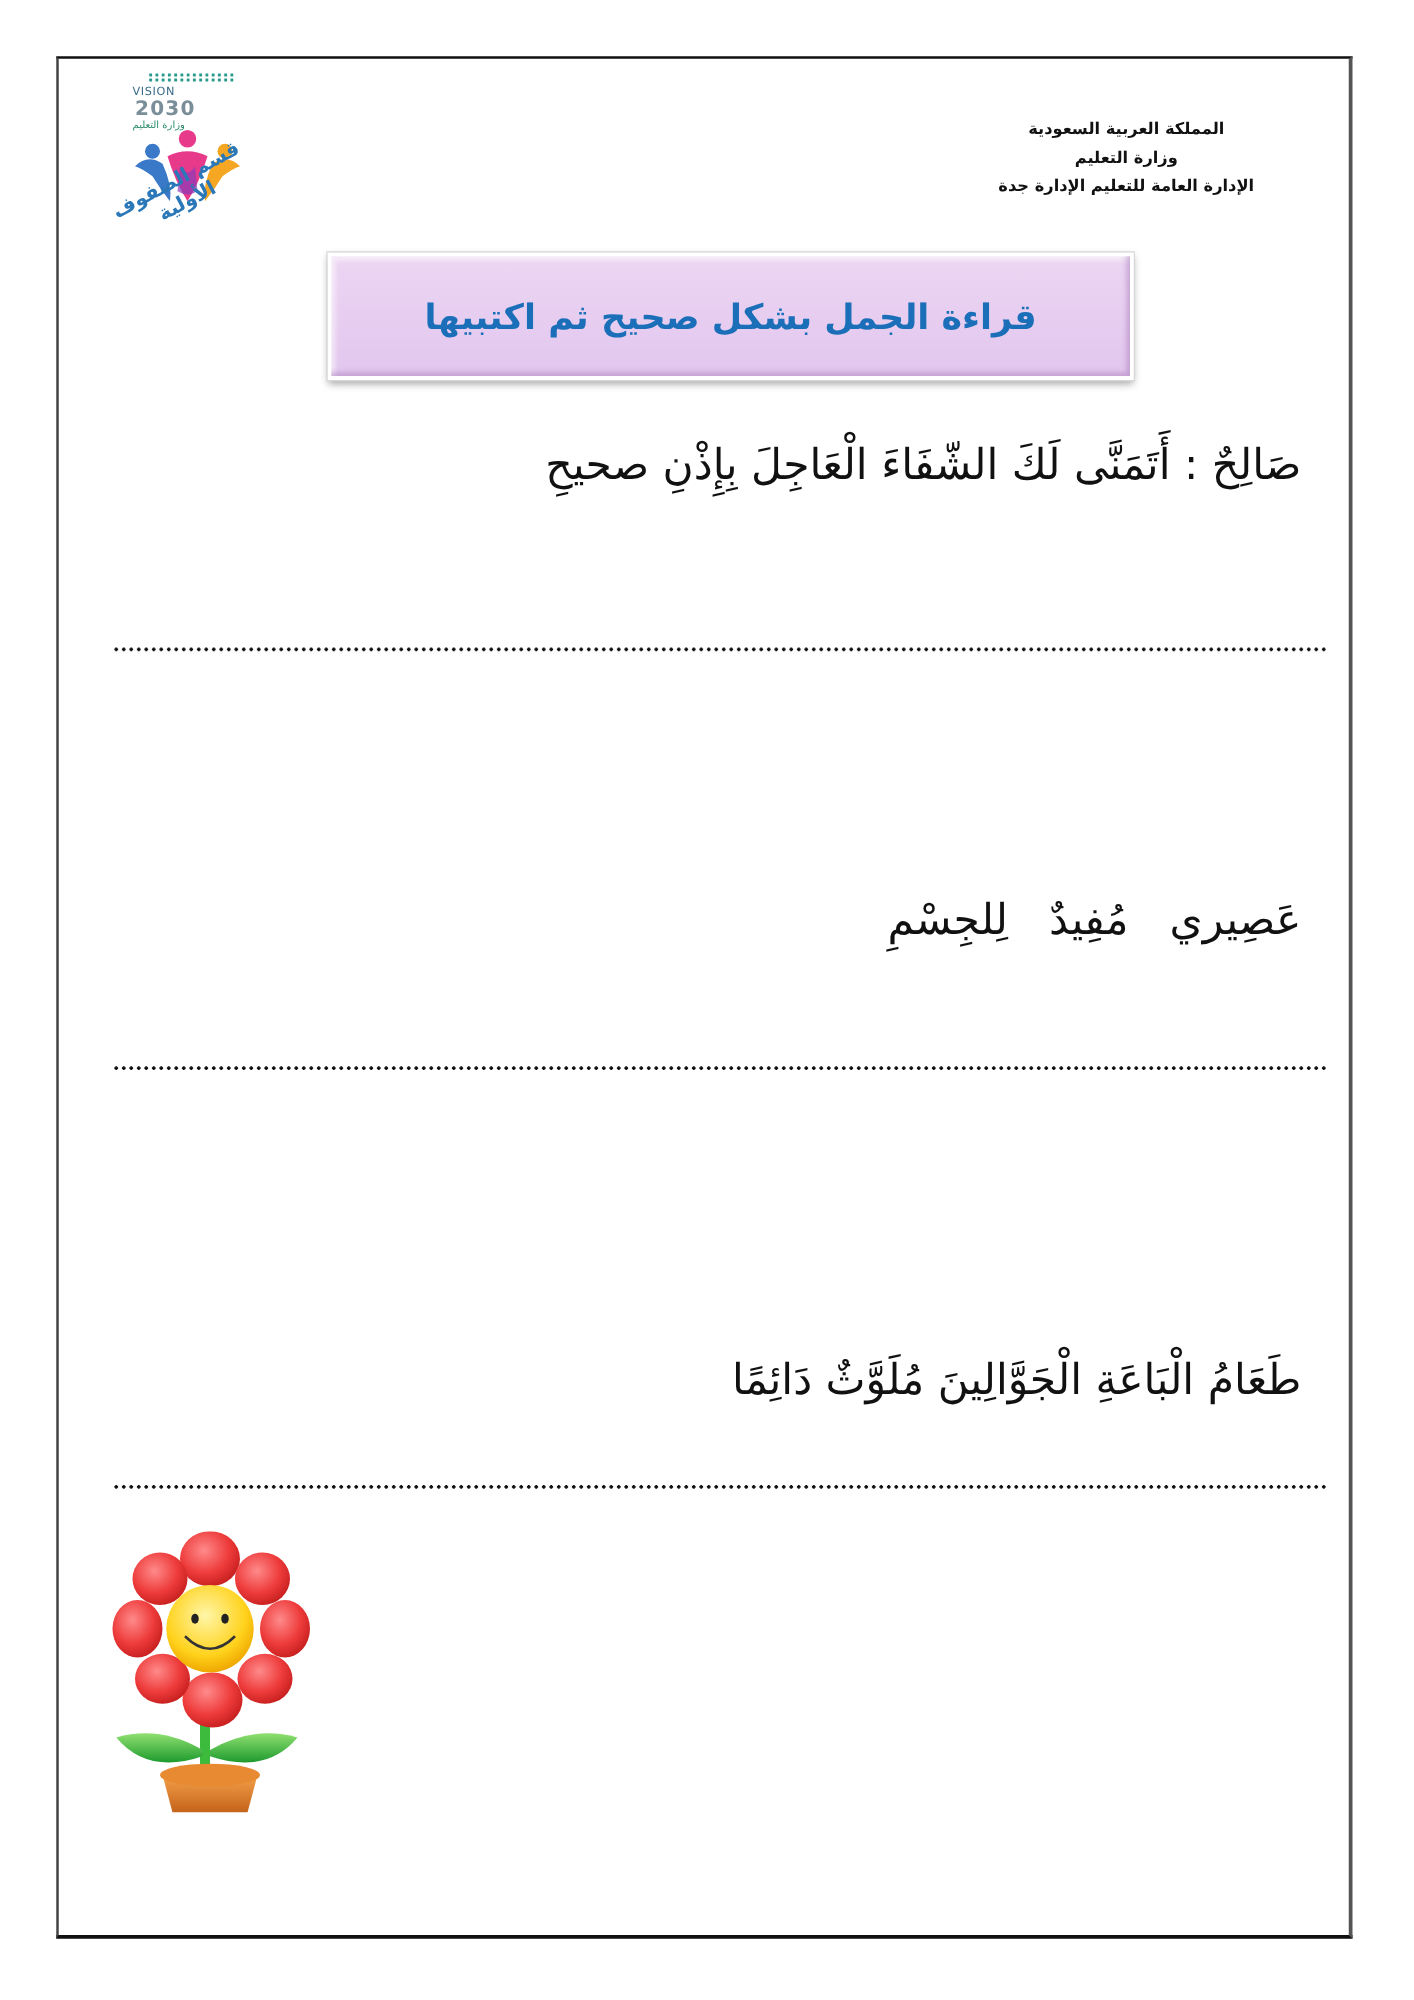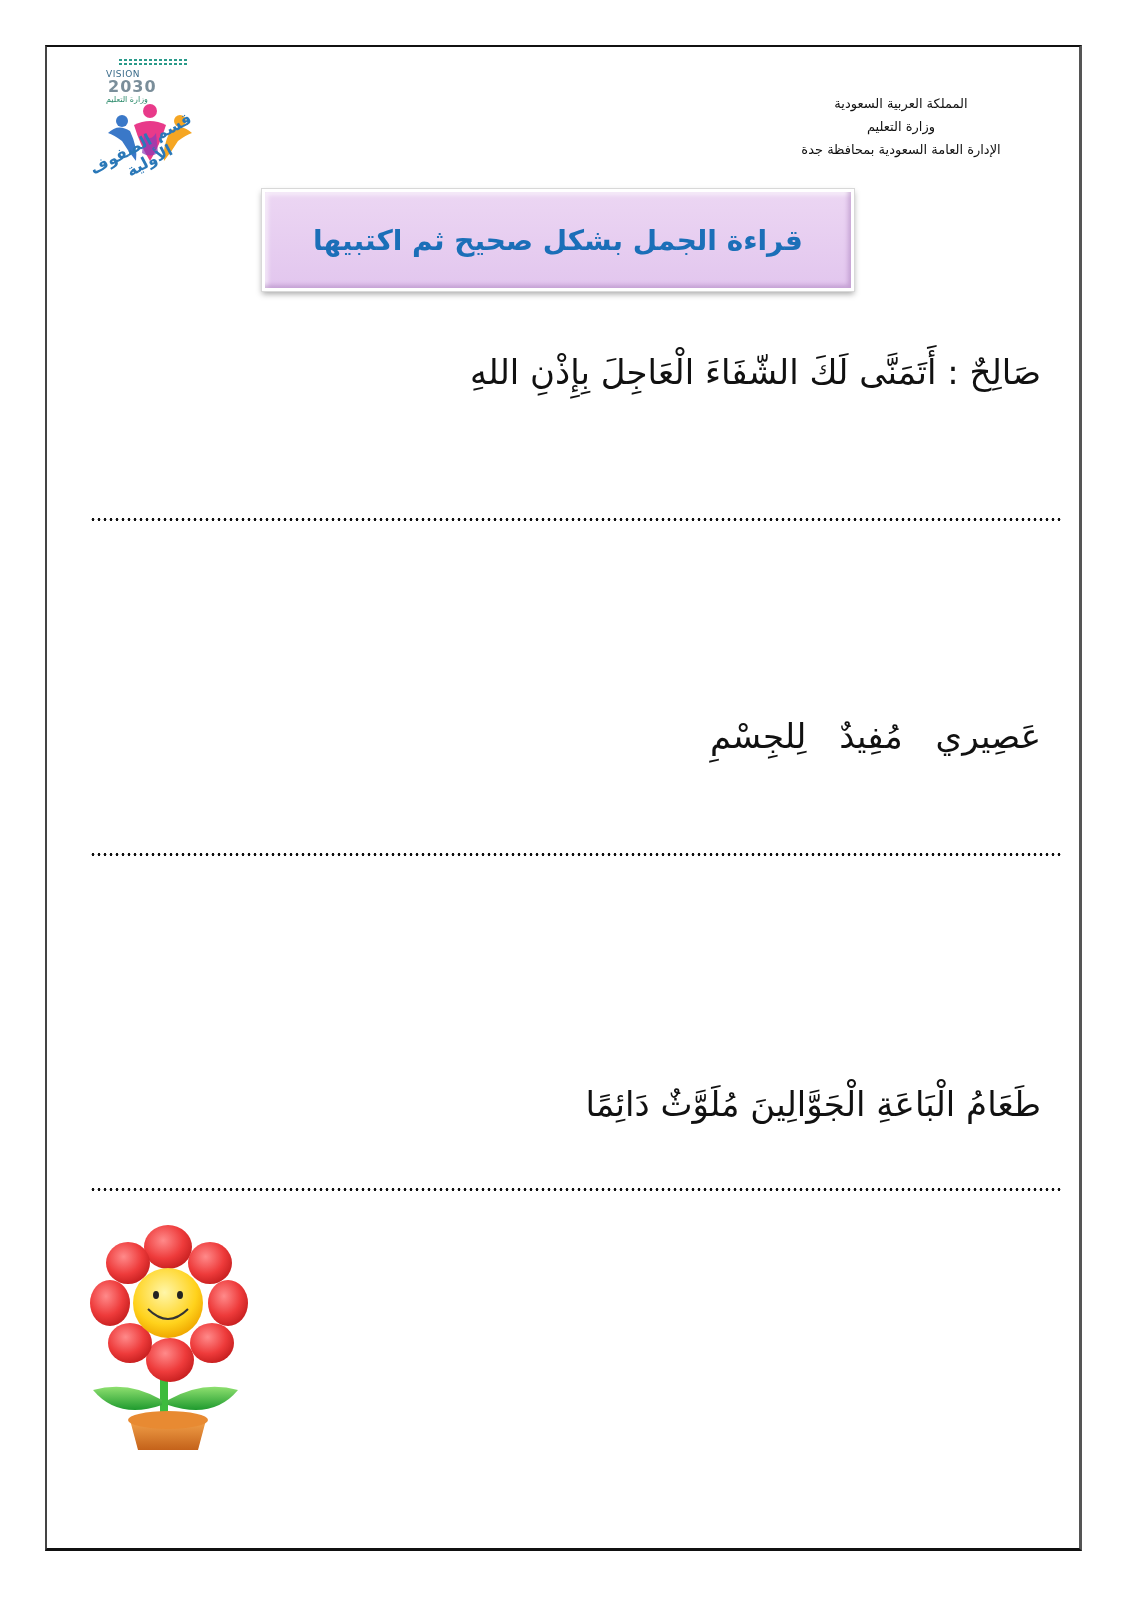--- a/index.html
+++ b/index.html
@@ -6,33 +6,33 @@
   body { width: 1131px; height: 1600px; position: relative; overflow: hidden; font-family: "DejaVu Sans", sans-serif; }
   .page-border {
     position: absolute; left: 45px; top: 45px; width: 1037px; height: 1506px;
     border-top: 2px solid #111; border-bottom: 3px solid #111;
     border-left: 2px solid #444; border-right: 3px solid #555;
     box-sizing: border-box;
   }
   .header-info {
     position: absolute; right: 110px; top: 92px; width: 240px;
     text-align: center; direction: rtl;
-    font-family: "DejaVu Sans", sans-serif; font-weight: normal; font-size: 13px; line-height: 23px; color: #111;
+    font-family: "DejaVu Sans", sans-serif; font-weight: bold; font-size: 13px; line-height: 23px; color: #111;
   }
   .header-info div { white-space: nowrap; }
   .logo-area { position: absolute; left: 78px; top: 55px; width: 140px; height: 145px; }
   .vision-text { position: absolute; left: 28px; top: 14px; font-size: 9px; color: #3a6b8a; letter-spacing: 0.5px; }
   .vision-num { position: absolute; left: 30px; top: 22px; font-size: 16px; font-weight: bold; color: #7a8e9a; letter-spacing: 1px; }
   .ministry-small { position: absolute; left: 28px; top: 40px; font-size: 8px; color: #2a8a6a; direction: rtl; }
   .vision-dots { position: absolute; left: 40px; top: 3px; width: 70px; height: 8px;
     background-image: radial-gradient(circle, #2a9a8a 1.2px, transparent 1.5px);
     background-size: 5px 4px; }
   .dept-caption { position: absolute; left: 2px; top: 78px; width: 130px; font-size: 16px; color: #2a78b8; direction: rtl; text-align: center; transform: rotate(-28deg); transform-origin: center; font-weight: bold; }
   .title-box {
-    position: absolute; left: 262px; top: 189px; width: 592px; height: 102px;
+    position: absolute; left: 262px; top: 202px; width: 645px; height: 102px;
     background: linear-gradient(#ecd6f3, #e2c6ee);
     border: 3px solid #ffffff; outline: 1px solid #d8d8d8;
     box-shadow: 0 3px 6px rgba(0,0,0,0.35), inset -3px -3px 4px rgba(140,90,160,0.35), inset 3px 3px 4px rgba(255,255,255,0.6);
     box-sizing: border-box;
     display: flex; align-items: center; justify-content: center;
   }
   .title-text { font-family: "DejaVu Sans", sans-serif; font-weight: bold; font-size: 28px; color: #1b6fb8; direction: rtl; }
   .sentence {
     position: absolute; right: 90px; direction: rtl; text-align: right;
     font-family: "DejaVu Sans", sans-serif; font-size: 34px; color: #111; white-space: nowrap;
@@ -68,28 +68,28 @@
     <path d="M34 22 Q50 14 66 22 Q60 42 50 58 Q40 42 34 22Z" fill="#e83a8a"></path>
     <path d="M70 28 Q82 20 92 30 Q86 32 78 38 Q72 48 64 58 Q62 45 70 28Z" fill="#f5a623"></path>
     <path d="M44 30 Q50 40 56 30 L58 50 Q50 55 42 50Z" fill="#8a3ab8" opacity="0.7"></path>
   </svg>
   <div class="dept-caption">قسم الصفوف الأولية</div>
 </div>
 
 <div class="header-info">
   <div>المملكة العربية السعودية</div>
   <div>وزارة التعليم</div>
-  <div>الإدارة العامة السعودية بمحافظة جدة</div>
+  <div>الإدارة العامة للتعليم الإدارة جدة</div>
 </div>
 
 <div class="title-box">
   <span class="title-text">قراءة الجمل بشكل صحيح ثم اكتبيها</span>
 </div>
 
-<div class="sentence s1">صَالِحٌ : أَتَمَنَّى لَكَ الشّفَاءَ الْعَاجِلَ بِإِذْنِ اللهِ</div>
+<div class="sentence s1">صَالِحٌ : أَتَمَنَّى لَكَ الشّفَاءَ الْعَاجِلَ بِإِذْنِ صحيحِ</div>
 <div class="write-line l1"></div>
 
 <div class="sentence s2">عَصِيري مُفِيدٌ لِلجِسْمِ</div>
 <div class="write-line l2"></div>
 
 <div class="sentence s3">طَعَامُ الْبَاعَةِ الْجَوَّالِينَ مُلَوَّثٌ دَائِمًا</div>
 <div class="write-line l3"></div>
 
 <svg class="flower" viewBox="0 0 160 225">
   <defs>

